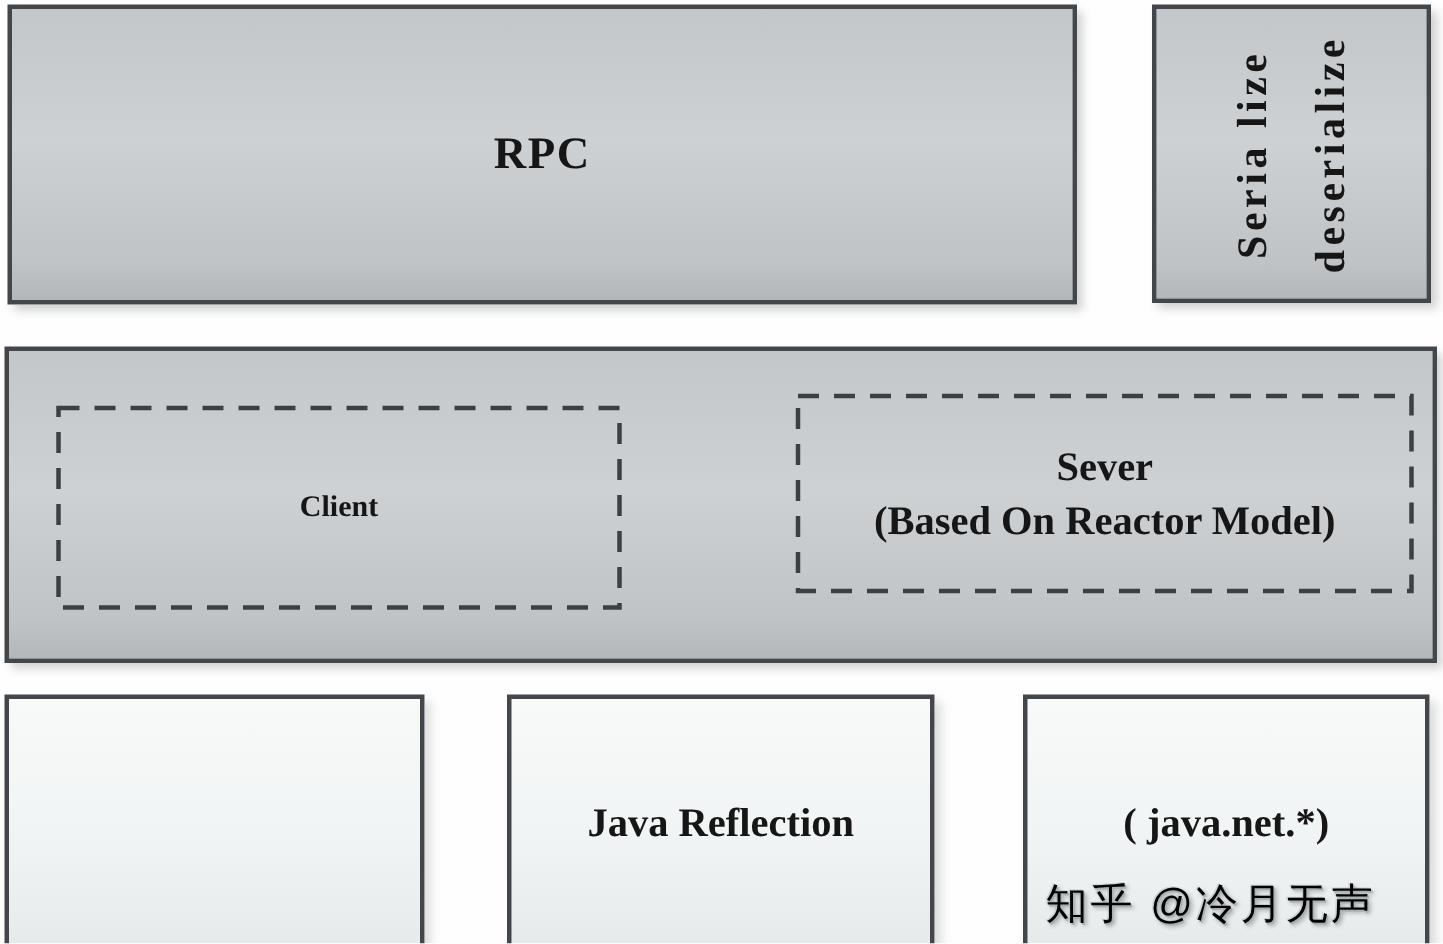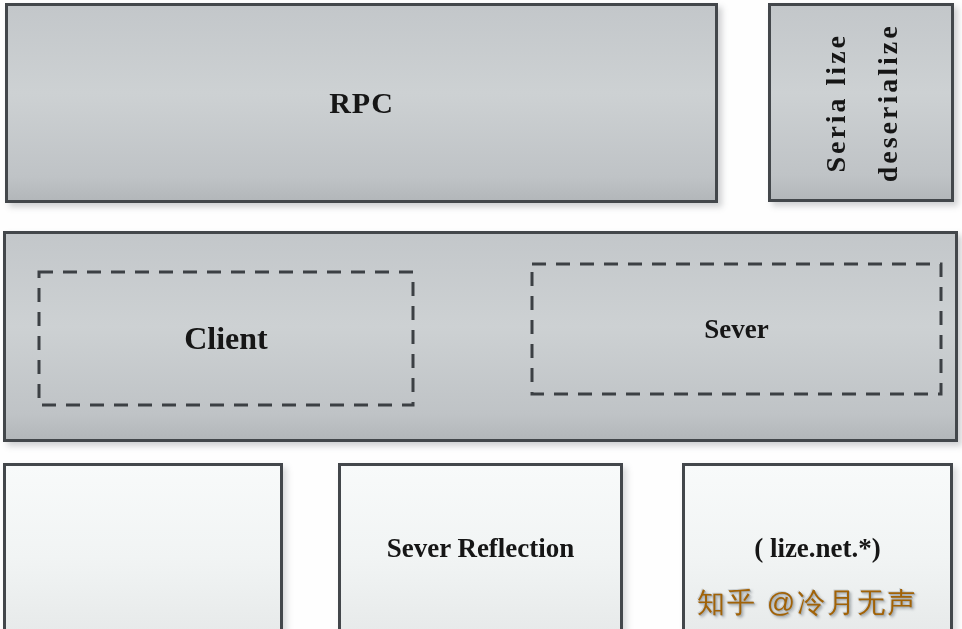--- a/index.html
+++ b/index.html
@@ -23,33 +23,33 @@
   .ser-box{left:768px;top:3px;width:186px;height:199px;display:flex;align-items:center;justify-content:center;}
   .ser-text{
     transform:rotate(-90deg);transform-origin:center;
     font-size:28px;font-weight:bold;letter-spacing:3px;line-height:1.85;
     text-align:center;white-space:nowrap;
   }
   .band{left:3px;top:231px;width:955px;height:211px;}
   .dashed{position:absolute;box-sizing:border-box;display:flex;flex-direction:column;align-items:center;justify-content:center;text-align:center;}
   .dashed svg{position:absolute;left:0;top:0;}
   .client{left:31px;top:36px;width:378px;height:137px;}
-  .client-label{font-size:32px;font-weight:bold;}
+  .client-label{font-size:20px;font-weight:bold;}
   .server{left:524px;top:28px;width:413px;height:134px;}
   .server-line{font-size:27px;font-weight:bold;line-height:1.35;}
   .fbox{top:463px;height:172px;display:flex;flex-direction:column;align-items:center;justify-content:center;text-align:center;}
   .f1{left:3px;width:280px;}
   .f2{left:338px;width:285px;}
   .f3{left:682px;width:271px;}
   .ftitle{font-size:27px;font-weight:bold;line-height:1.45;}
   .fsub{font-size:27px;font-weight:bold;line-height:1.45;}
   .watermark{
     position:absolute;left:697px;top:584px;
     font-family:"Liberation Sans", sans-serif;
-    font-size:28px;letter-spacing:2px;color:#a16207;white-space:nowrap;
+    font-size:28px;letter-spacing:2px;color:#000000;white-space:nowrap;
     text-shadow:1px 1px 0 #aab0b3, 2px 2px 3px #989ea2, -1px -1px 0 #cdd2d5;
   }
 </style>
 </head>
 <body>
 
 <div class="stage">
 
   <div class="box gray rpc-box">
     <span class="rpc-label">RPC</span>
@@ -69,30 +69,31 @@
         <rect x="2" y="2" width="374" height="133" fill="none" stroke="#3c4044" stroke-width="3" stroke-dasharray="14 10"></rect>
       </svg>
       <span class="client-label">Client</span>
     </div>
 
     <div class="dashed server">
       <svg width="413" height="134">
         <rect x="2" y="2" width="409" height="130" fill="none" stroke="#3c4044" stroke-width="3" stroke-dasharray="14 10"></rect>
       </svg>
       <div class="server-line">Sever</div>
+      <div class="server-line">(Based On Reactor Model)</div>
     </div>
 
   </div>
 
   <div class="box light fbox f1">
   </div>
 
   <div class="box light fbox f2">
-    <div class="ftitle">Sever Reflection</div>
+    <div class="ftitle">Java Reflection</div>
   </div>
 
   <div class="box light fbox f3">
-    <div class="fsub">( lize.net.*)</div>
+    <div class="fsub">( java.net.*)</div>
   </div>
 
   <div class="watermark">知乎 @冷月无声</div>
 
 </div>
 
 </body></html>

